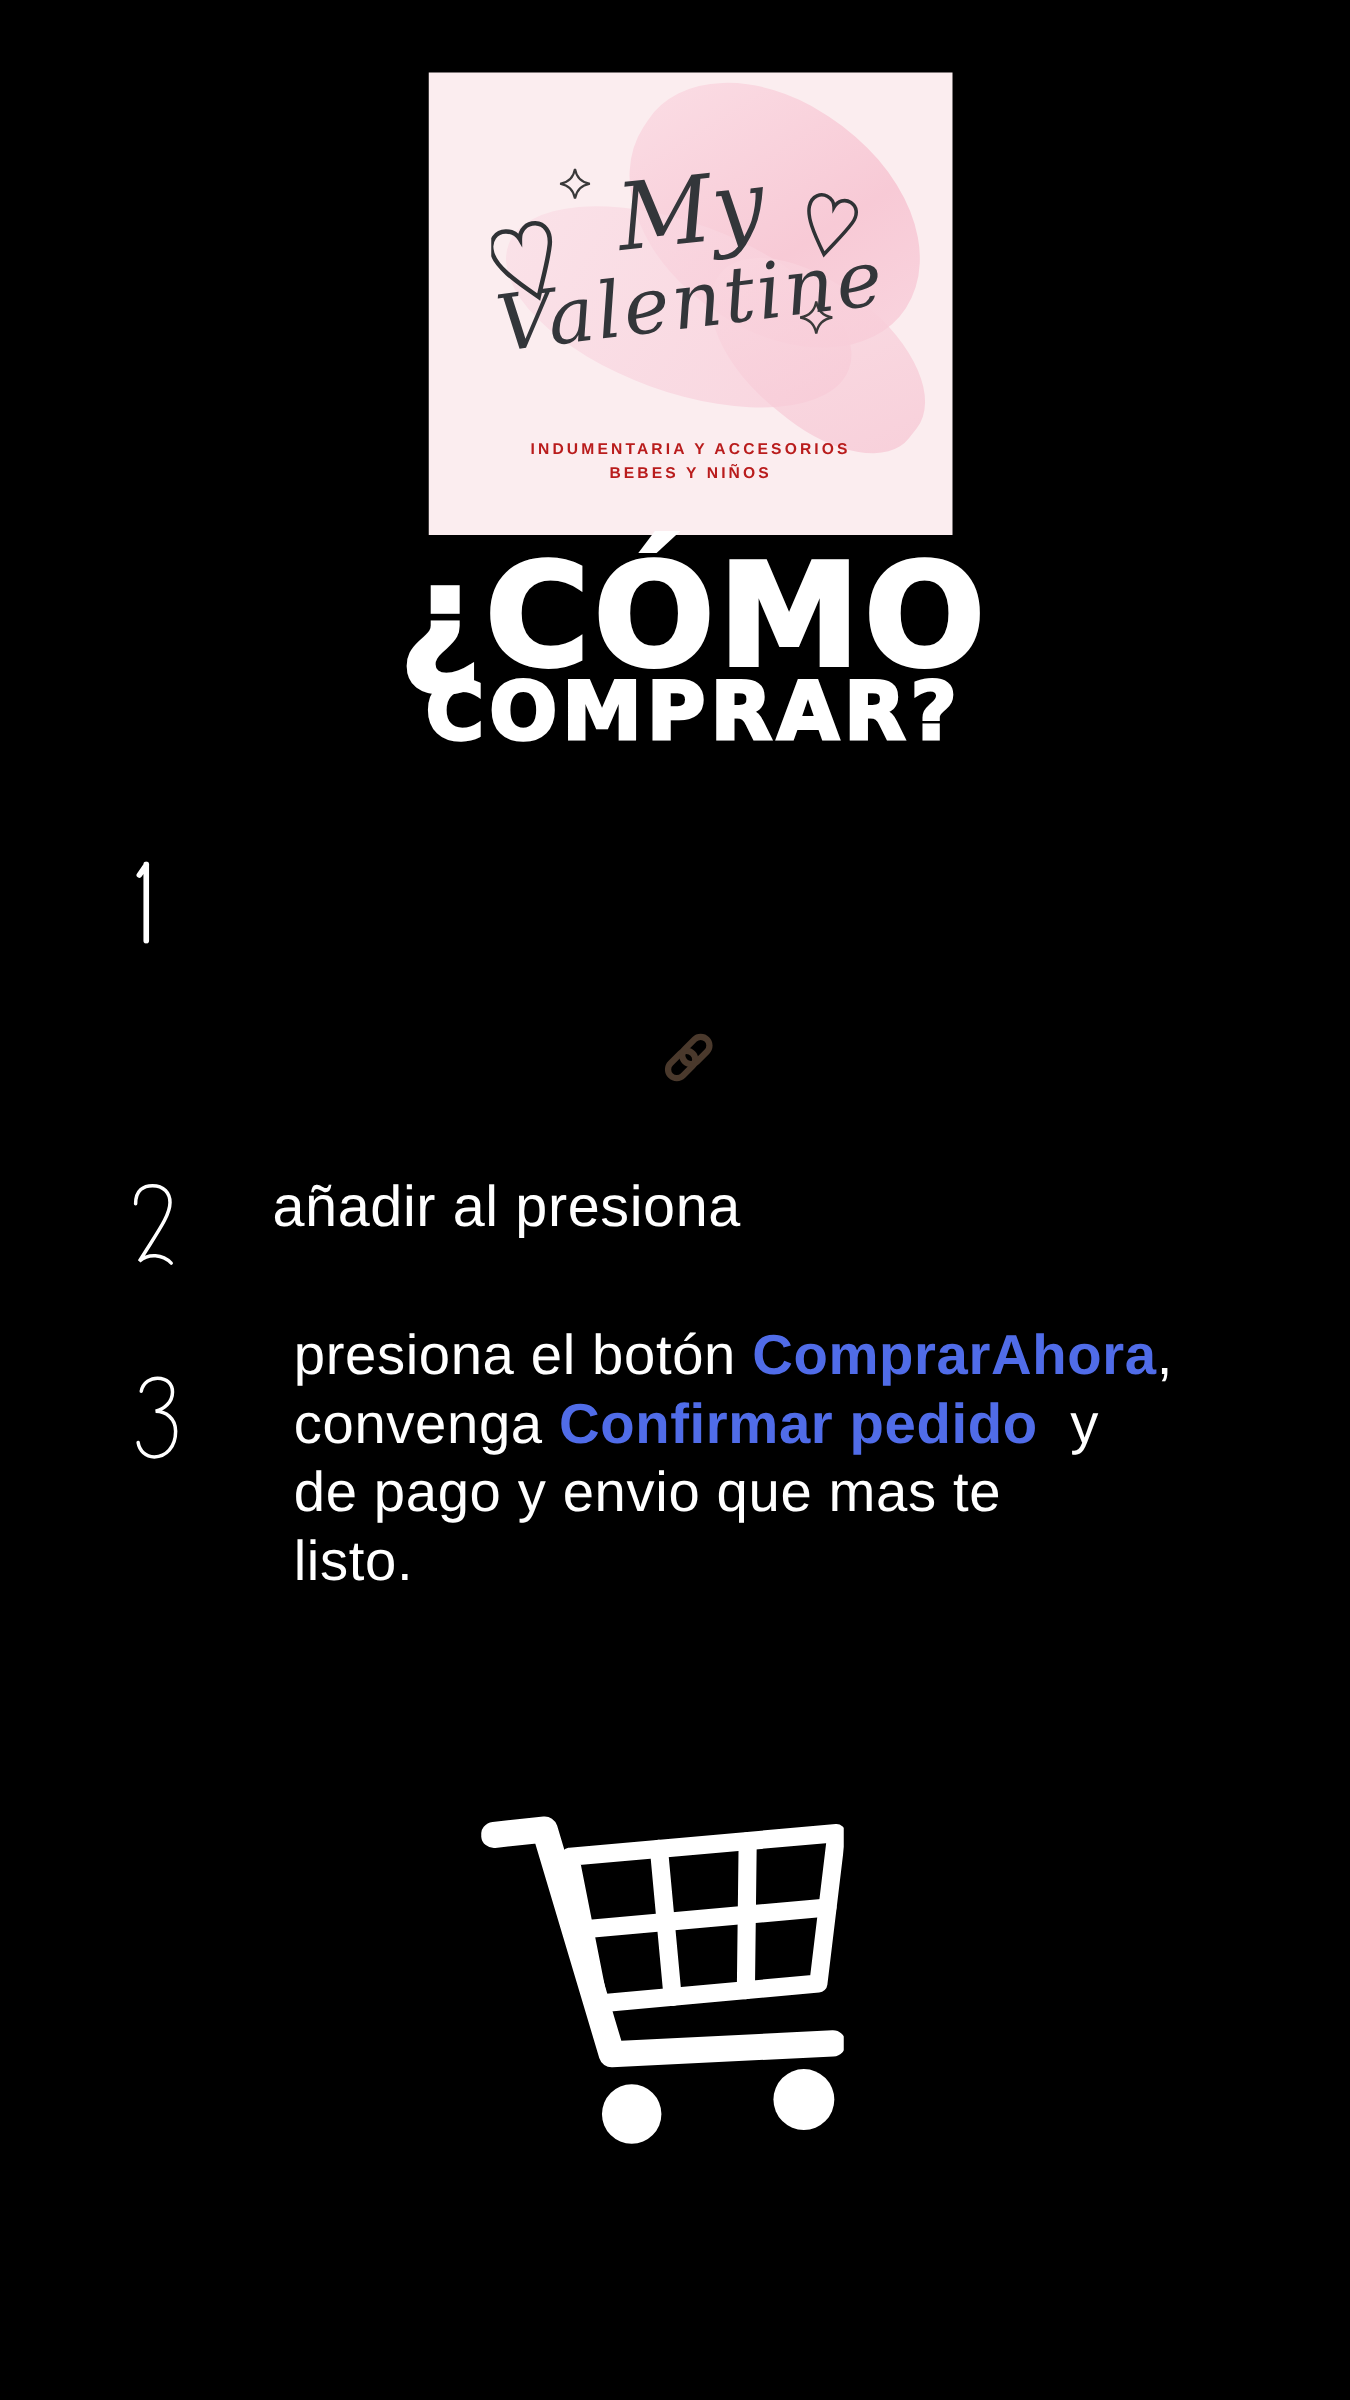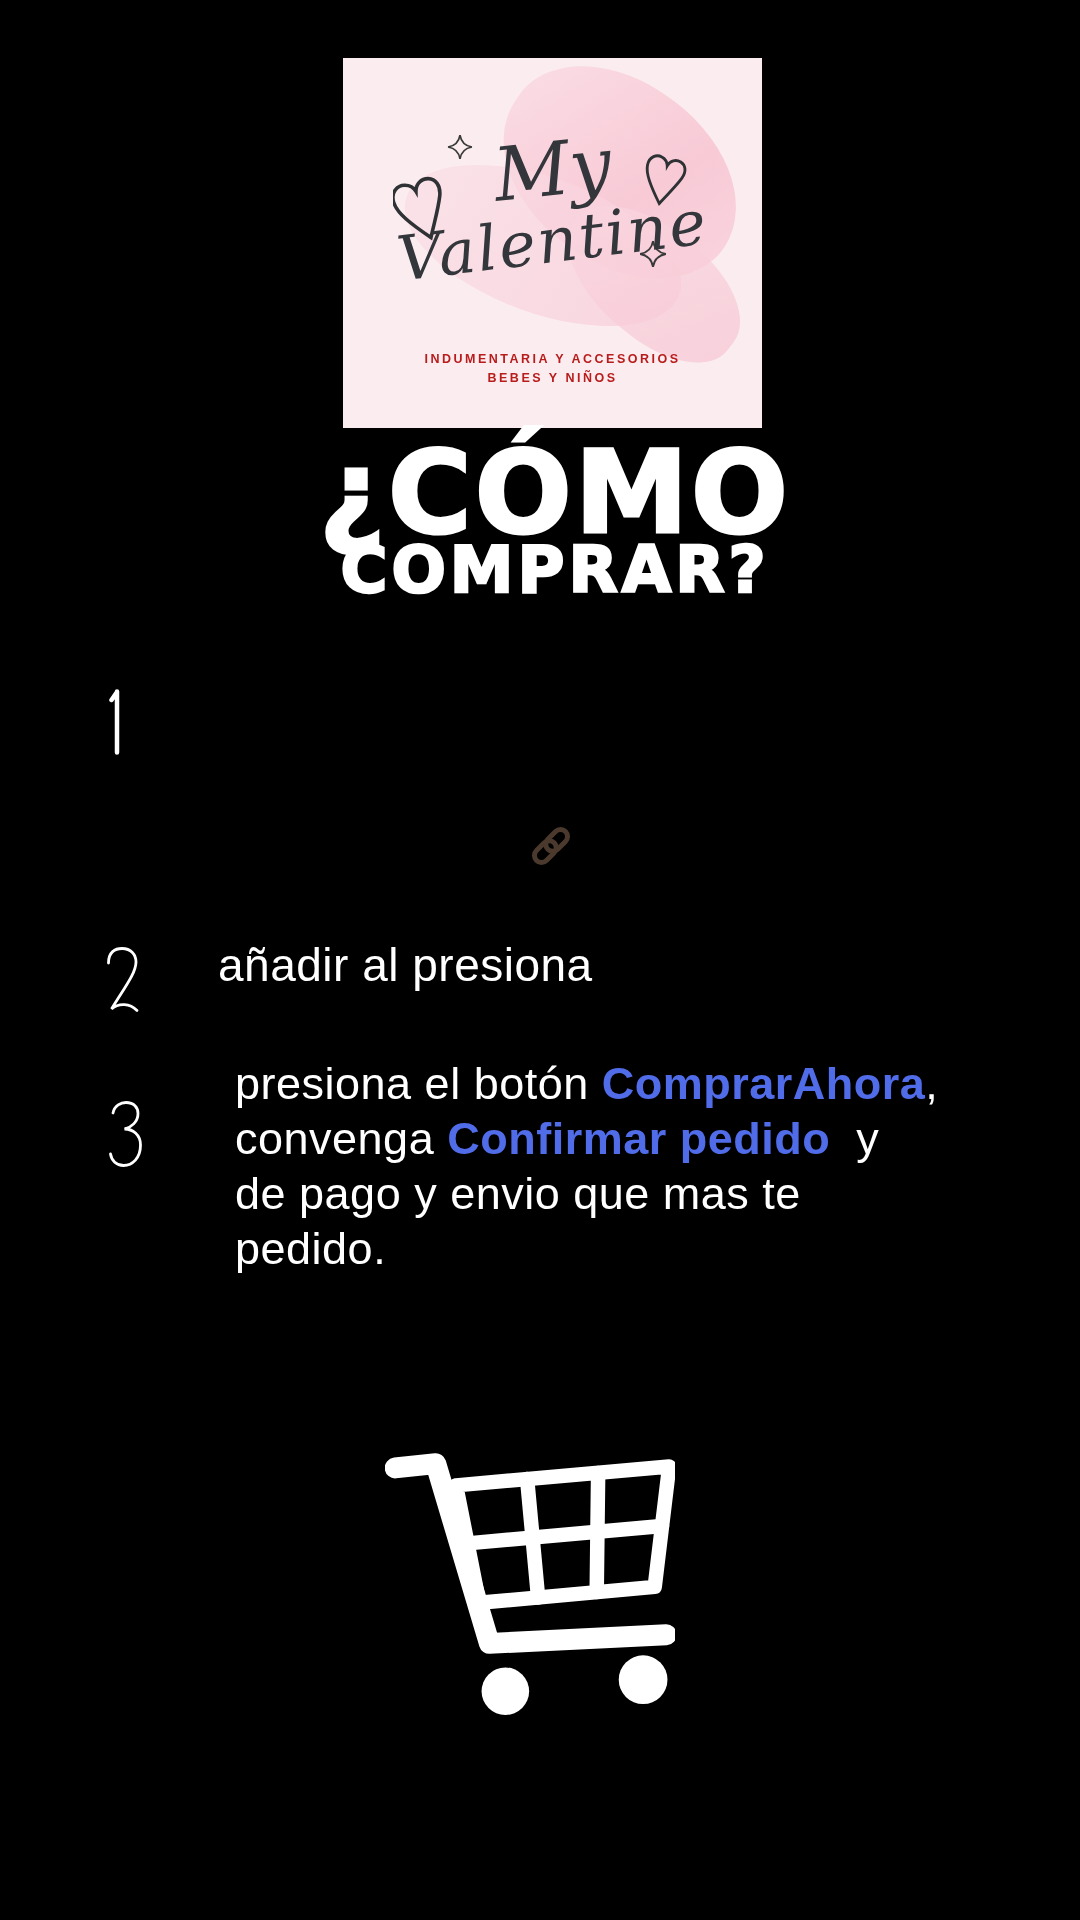--- a/index.html
+++ b/index.html
@@ -115,21 +115,21 @@
 
   <div class="num num3" aria-label="3">
     <svg width="40" height="72" viewBox="0 0 40 72">
       <path d="M7 13 C8.5 5.5 15 2.5 20 2.5 C28 2.5 32 7.5 32 13.5 C32 22 25 27.5 18.5 29 C26.5 29 34.5 34.5 34.5 45 C34.5 58 26.5 65.5 17.5 65.5 C10.5 65.5 5.5 60.5 4.5 54" fill="none" stroke="#fff" stroke-width="2.8" stroke-linecap="round"></path>
     </svg>
   </div>
   <div id="step3-lines" class="step-text step3-text">
       <div class="step-line"><span>presiona el botón </span><span class="hl">ComprarAhora</span><span>,</span></div>
       <div class="step-line"><span>convenga </span><span class="hl">Confirmar pedido</span><span>  y</span></div>
       <div class="step-line"><span>de pago y envio que mas te</span></div>
-      <div class="step-line"><span>pedido.</span></div>
+      <div class="step-line"><span>listo.</span></div>
     </div>
 
   <div class="cart-icon">
     <svg width="290" height="275" viewBox="0 0 100 94">
       <path d="M3.5 7.5 L17.5 6 L36 68 L97 65" fill="none" stroke="#fff" stroke-width="7.2" stroke-linecap="round" stroke-linejoin="round"></path>
       <g fill="none" stroke="#fff" stroke-width="5" stroke-linejoin="round" stroke-linecap="round">
         <path d="M24.5 13.5 L98 7 L93 48.5 L32.5 54 Z"></path>
         <path d="M49 11.3 L52.8 52.2"></path>
         <path d="M73.5 9.2 L73 50.3"></path>
         <path d="M28.5 33.5 L95.5 27.5"></path>

